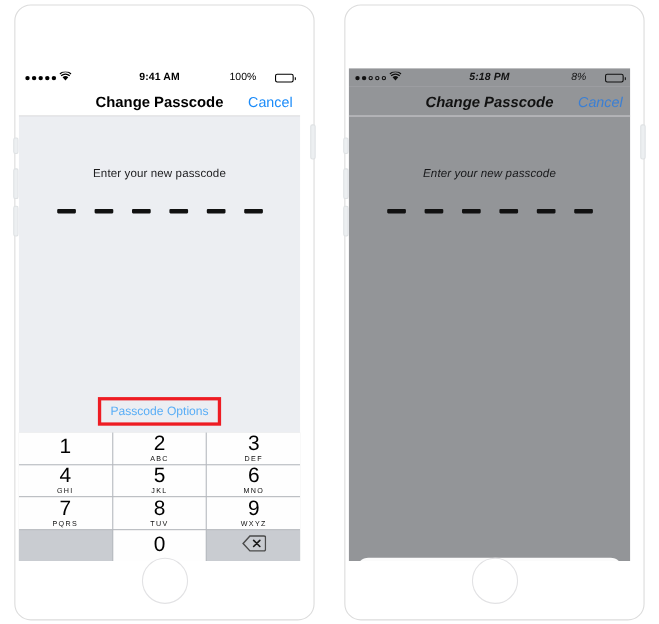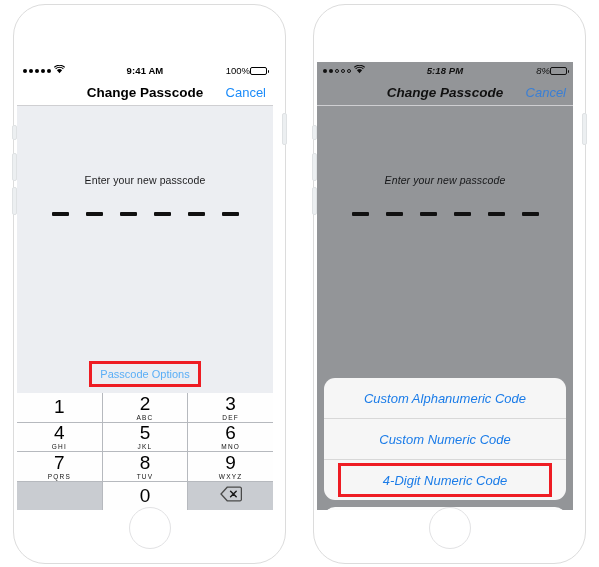--- a/index.html
+++ b/index.html
@@ -10,21 +10,21 @@
     overflow:hidden;
     position:relative;
   }
   .stage{position:absolute;left:0;top:0;width:599px;height:567px;}
 
   
   .phone{
     position:absolute;
     background:#ffffff;
     border:1px solid #dcdcdc;
-    border-radius:32px;
+    border-radius:15px;
     box-sizing:border-box;
   }
   .phone.left{left:13px;top:4px;width:273px;height:560px;}
   .phone.right{left:313px;top:4px;width:273px;height:560px;}
 
   
   .side-btn{position:absolute;background:#eceff1;border:1px solid #dfe2e4;border-radius:2px;}
   .btn-silent{left:-2px;top:120px;width:3px;height:13px;}
   .btn-volup{left:-2px;top:148px;width:3px;height:26px;}
   .btn-voldn{left:-2px;top:182px;width:3px;height:26px;}
@@ -54,21 +54,21 @@
   .sb-left{display:flex;align-items:center;gap:3px;}
   .dots{display:flex;gap:2px;align-items:center;}
   .dot{width:4px;height:4px;border-radius:50%;background:#000;box-sizing:border-box;}
   .dot.empty{background:transparent;border:1px solid #000;}
   .wifi{display:inline-block;}
   .sb-center{
     position:absolute;left:0;right:0;text-align:center;
     font-size:9.5px;font-weight:bold;letter-spacing:0.1px;
     pointer-events:none;
   }
-  .sb-right{margin-left:auto;display:flex;align-items:center;gap:0;}
+  .sb-right{margin-left:auto;display:flex;align-items:center;gap:17px;}
   .batt{
     width:17px;height:8px;border:1px solid #000;border-radius:2px;
     position:relative;box-sizing:border-box;padding:1px;
   }
   .batt::after{
     content:"";position:absolute;right:-3px;top:2px;
     width:1.5px;height:3px;background:#000;border-radius:0 1px 1px 0;
   }
   .batt .fill{height:100%;background:#000;border-radius:1px;}
 
@@ -92,21 +92,21 @@
   
   .sheet-body{
     background:#eceef2;
     position:relative;
     height:287px;
   }
   .prompt{
     text-align:center;
     font-size:10.5px;
     color:#1c1c1e;
-    padding-top:68px;
+    padding-top:46px;
     letter-spacing:0.1px;
   }
   .dashes{
     display:flex;justify-content:center;gap:17px;
     margin-top:26px;
   }
   .dash{width:17px;height:3.5px;background:#111;border-radius:1px;}
   .options-wrap{
     position:absolute;left:0;right:0;bottom:6px;
     text-align:center;
@@ -354,32 +354,20 @@
         <div class="dashes">
           <span class="dash"></span>
           <span class="dash"></span>
           <span class="dash"></span>
           <span class="dash"></span>
           <span class="dash"></span>
           <span class="dash"></span>
         </div>
 
         <div class="actionsheet">
-          <div class="as-group">
-            <div class="as-item">
-              <span>Custom Alphanumeric Code</span>
-            </div>
-            <div class="as-item">
-              <span>Custom Numeric Code</span>
-            </div>
-            <div class="as-item boxed">
-              <span>4-Digit Numeric Code</span>
-              <span class="boxwrap"></span>
-            </div>
-          </div>
           <div class="as-cancel">Cancel</div>
         </div>
       </div>
     </div>
 
     <div class="home"></div>
   </div>
 
 </div>
 

